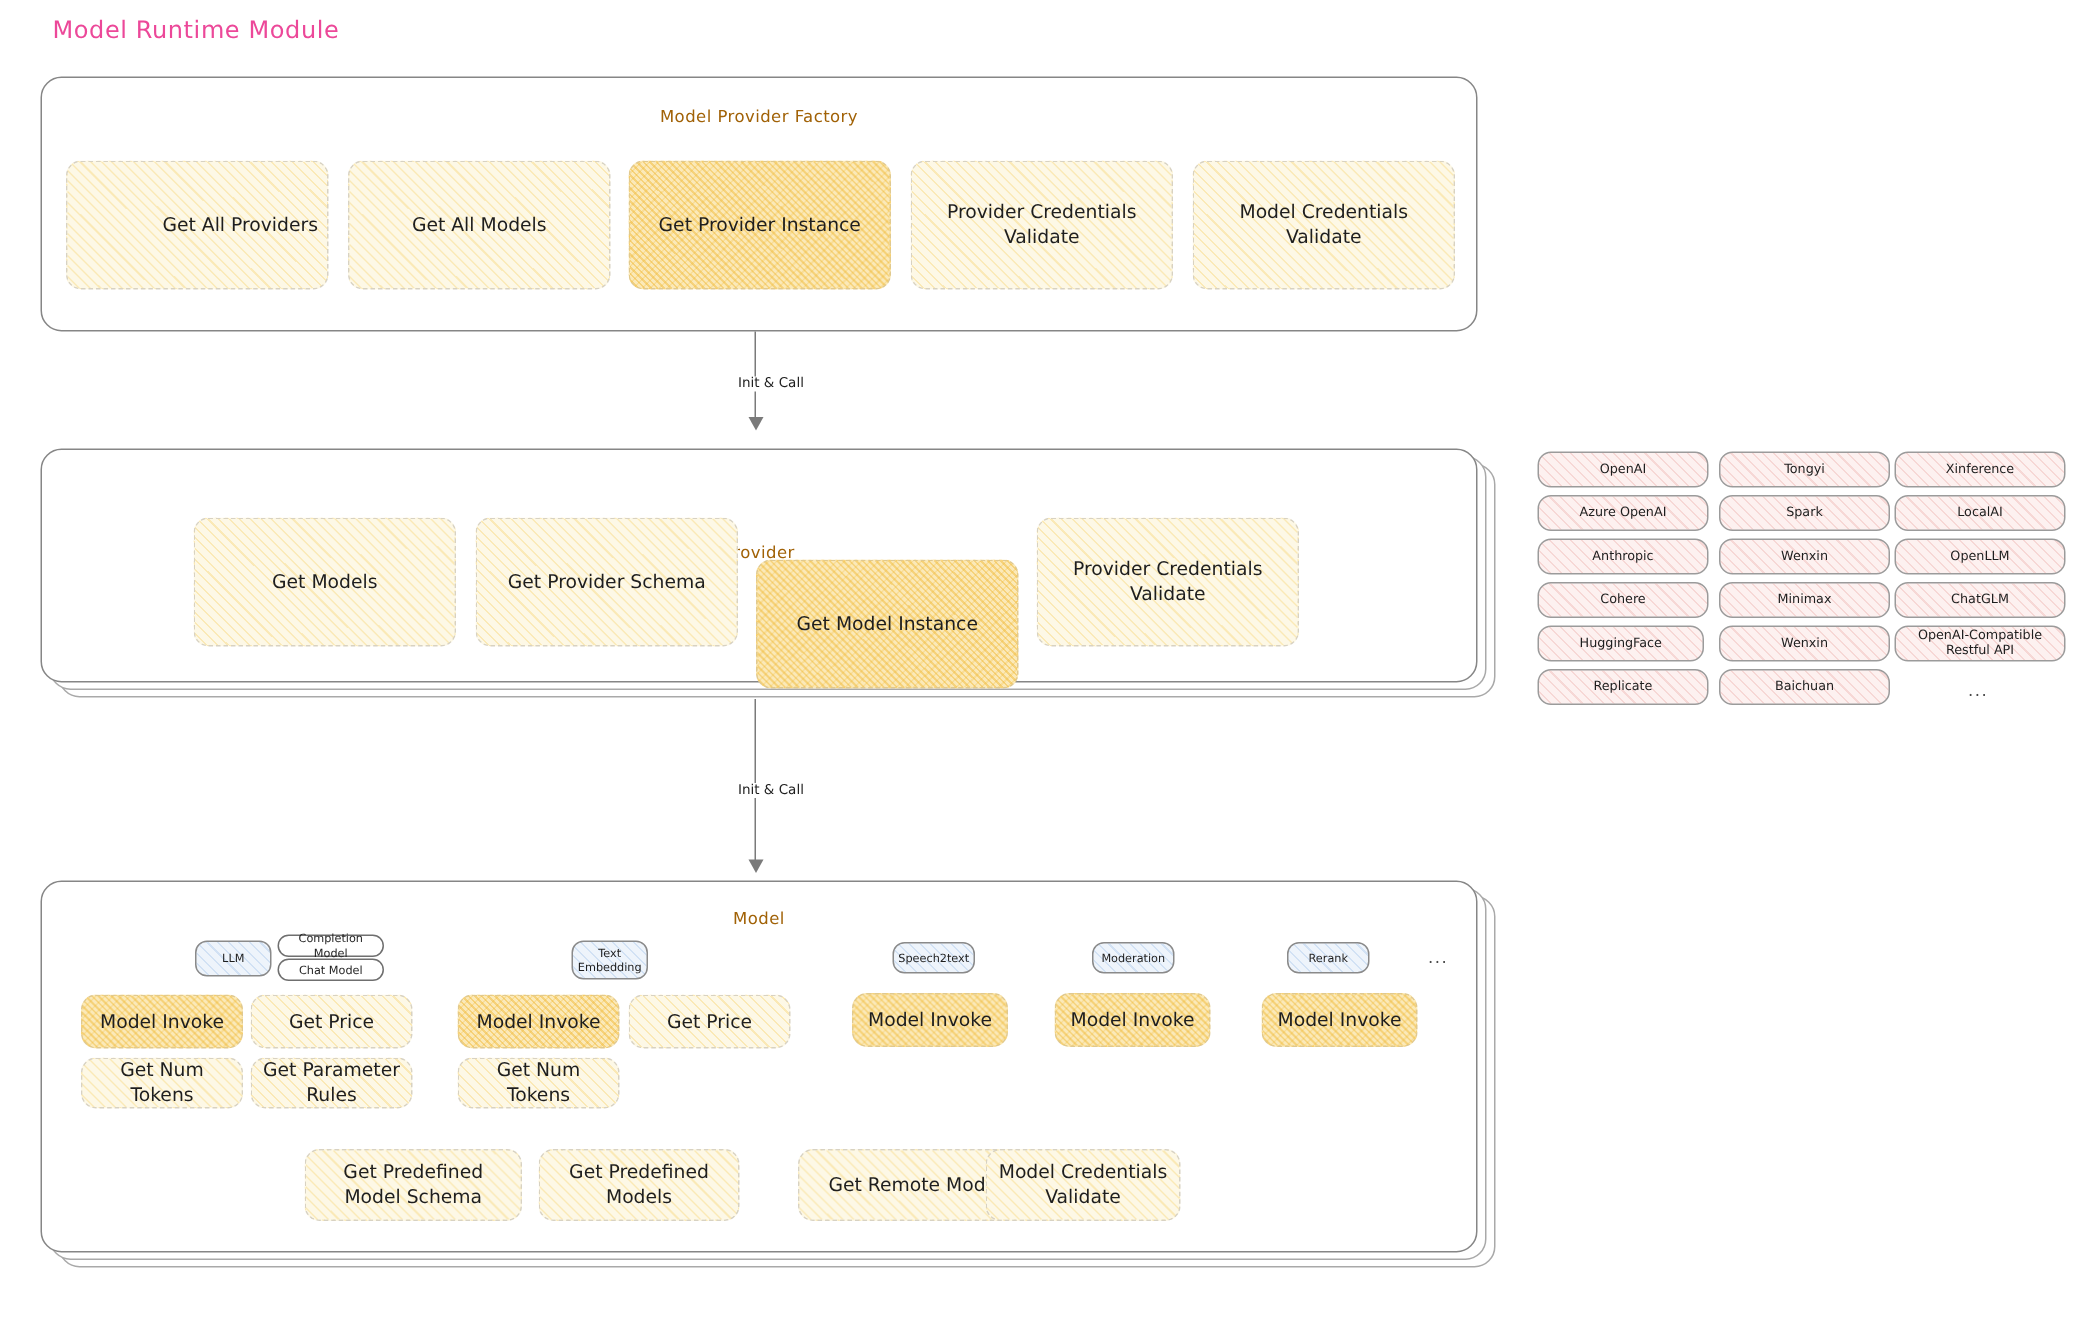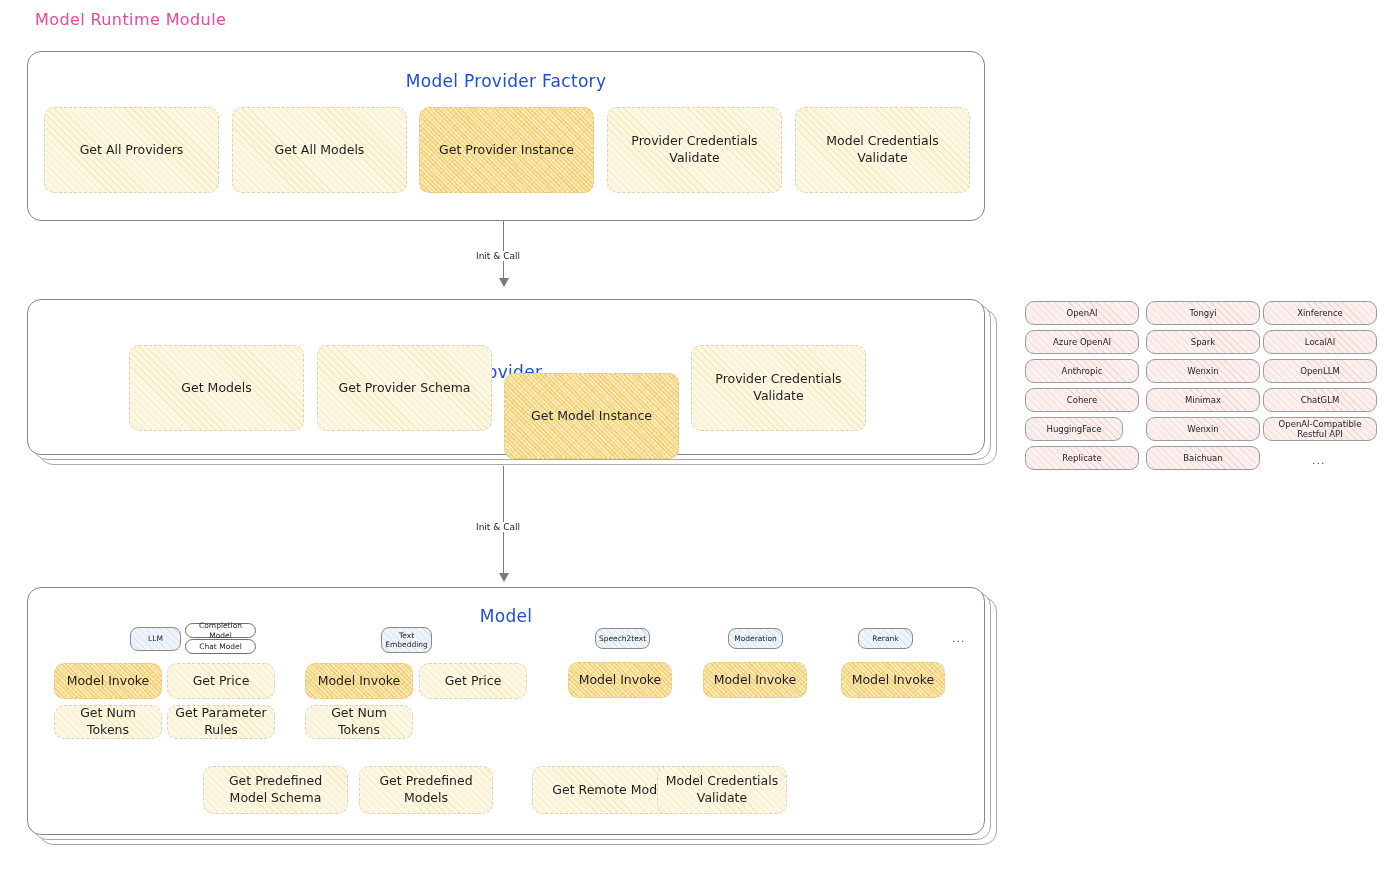--- a/index.html
+++ b/index.html
@@ -34,22 +34,22 @@
     background:#ffffff;
     border:1.3px solid #a9a9a9;
     border-radius:14px;
     box-sizing:border-box;
   }
 
   .box-title{
     position:absolute;
     left:0;right:0;
     text-align:center;
-    font-size:17px;
-    color:#1d4ed8;
+    font-size:11px;
+    color:#a16207;
     letter-spacing:.3px;
   }
 
   
   .node{
     position:absolute;
     box-sizing:border-box;
     border-radius:10px;
     border:1.2px dashed #d8d2c2;
     display:flex;align-items:center;justify-content:center;
@@ -142,41 +142,42 @@
     border-right:5px solid transparent;
     border-top:9px solid #7a7a7a;
   }
   .arrow-label{
     position:absolute;
     font-size:9px;
     color:#1e1e1e;
     white-space:nowrap;
     background:#fff;
     padding:0 3px;
+    margin-left:16px;
   }
 
   .ellipsis{
     position:absolute;
     font-size:11px;
     color:#4a4a4a;
     letter-spacing:1px;
   }
 </style>
 </head>
 <body>
 
 <div class="canvas">
 
   <div class="page-title">Model Runtime Module</div>
 
   <div class="sketch-box" style="left:27px;top:51px;width:958px;height:170px;">
     <div class="box-title" style="top:19px;">Model Provider Factory</div>
   </div>
 
-  <div class="node" style="left:44px;top:107px;width:175px;height:86px;">
+  <div class="node" style="left:44px;top:107px;width:175px;height:86px;justify-content:flex-end;">
     <span>Get All Providers</span>
   </div>
   <div class="node" style="left:232px;top:107px;width:175px;height:86px;">
     <span>Get All Models</span>
   </div>
   <div class="node hl" style="left:419px;top:107px;width:175px;height:86px;">
     <span>Get Provider Instance</span>
   </div>
   <div class="node" style="left:607px;top:107px;width:175px;height:86px;">
     <span>Provider Credentials Validate</span>
@@ -213,21 +214,21 @@
     </div>
   <div class="pill" style="left:1025px;top:330px;width:114px;height:24px;">
     <span>Azure OpenAI</span>
     </div>
   <div class="pill" style="left:1025px;top:359px;width:114px;height:24px;">
     <span>Anthropic</span>
     </div>
   <div class="pill" style="left:1025px;top:388px;width:114px;height:24px;">
     <span>Cohere</span>
     </div>
-  <div class="pill" style="left:1025px;top:417px;width:98px;height:24px;">
+  <div class="pill" style="left:1025px;top:417px;width:111px;height:24px;">
     <span>HuggingFace</span>
     </div>
   <div class="pill" style="left:1025px;top:446px;width:114px;height:24px;">
     <span>Replicate</span>
     </div>
 
   <div class="pill" style="left:1146px;top:301px;width:114px;height:24px;">
     <span>Tongyi</span>
     </div>
   <div class="pill" style="left:1146px;top:330px;width:114px;height:24px;">

